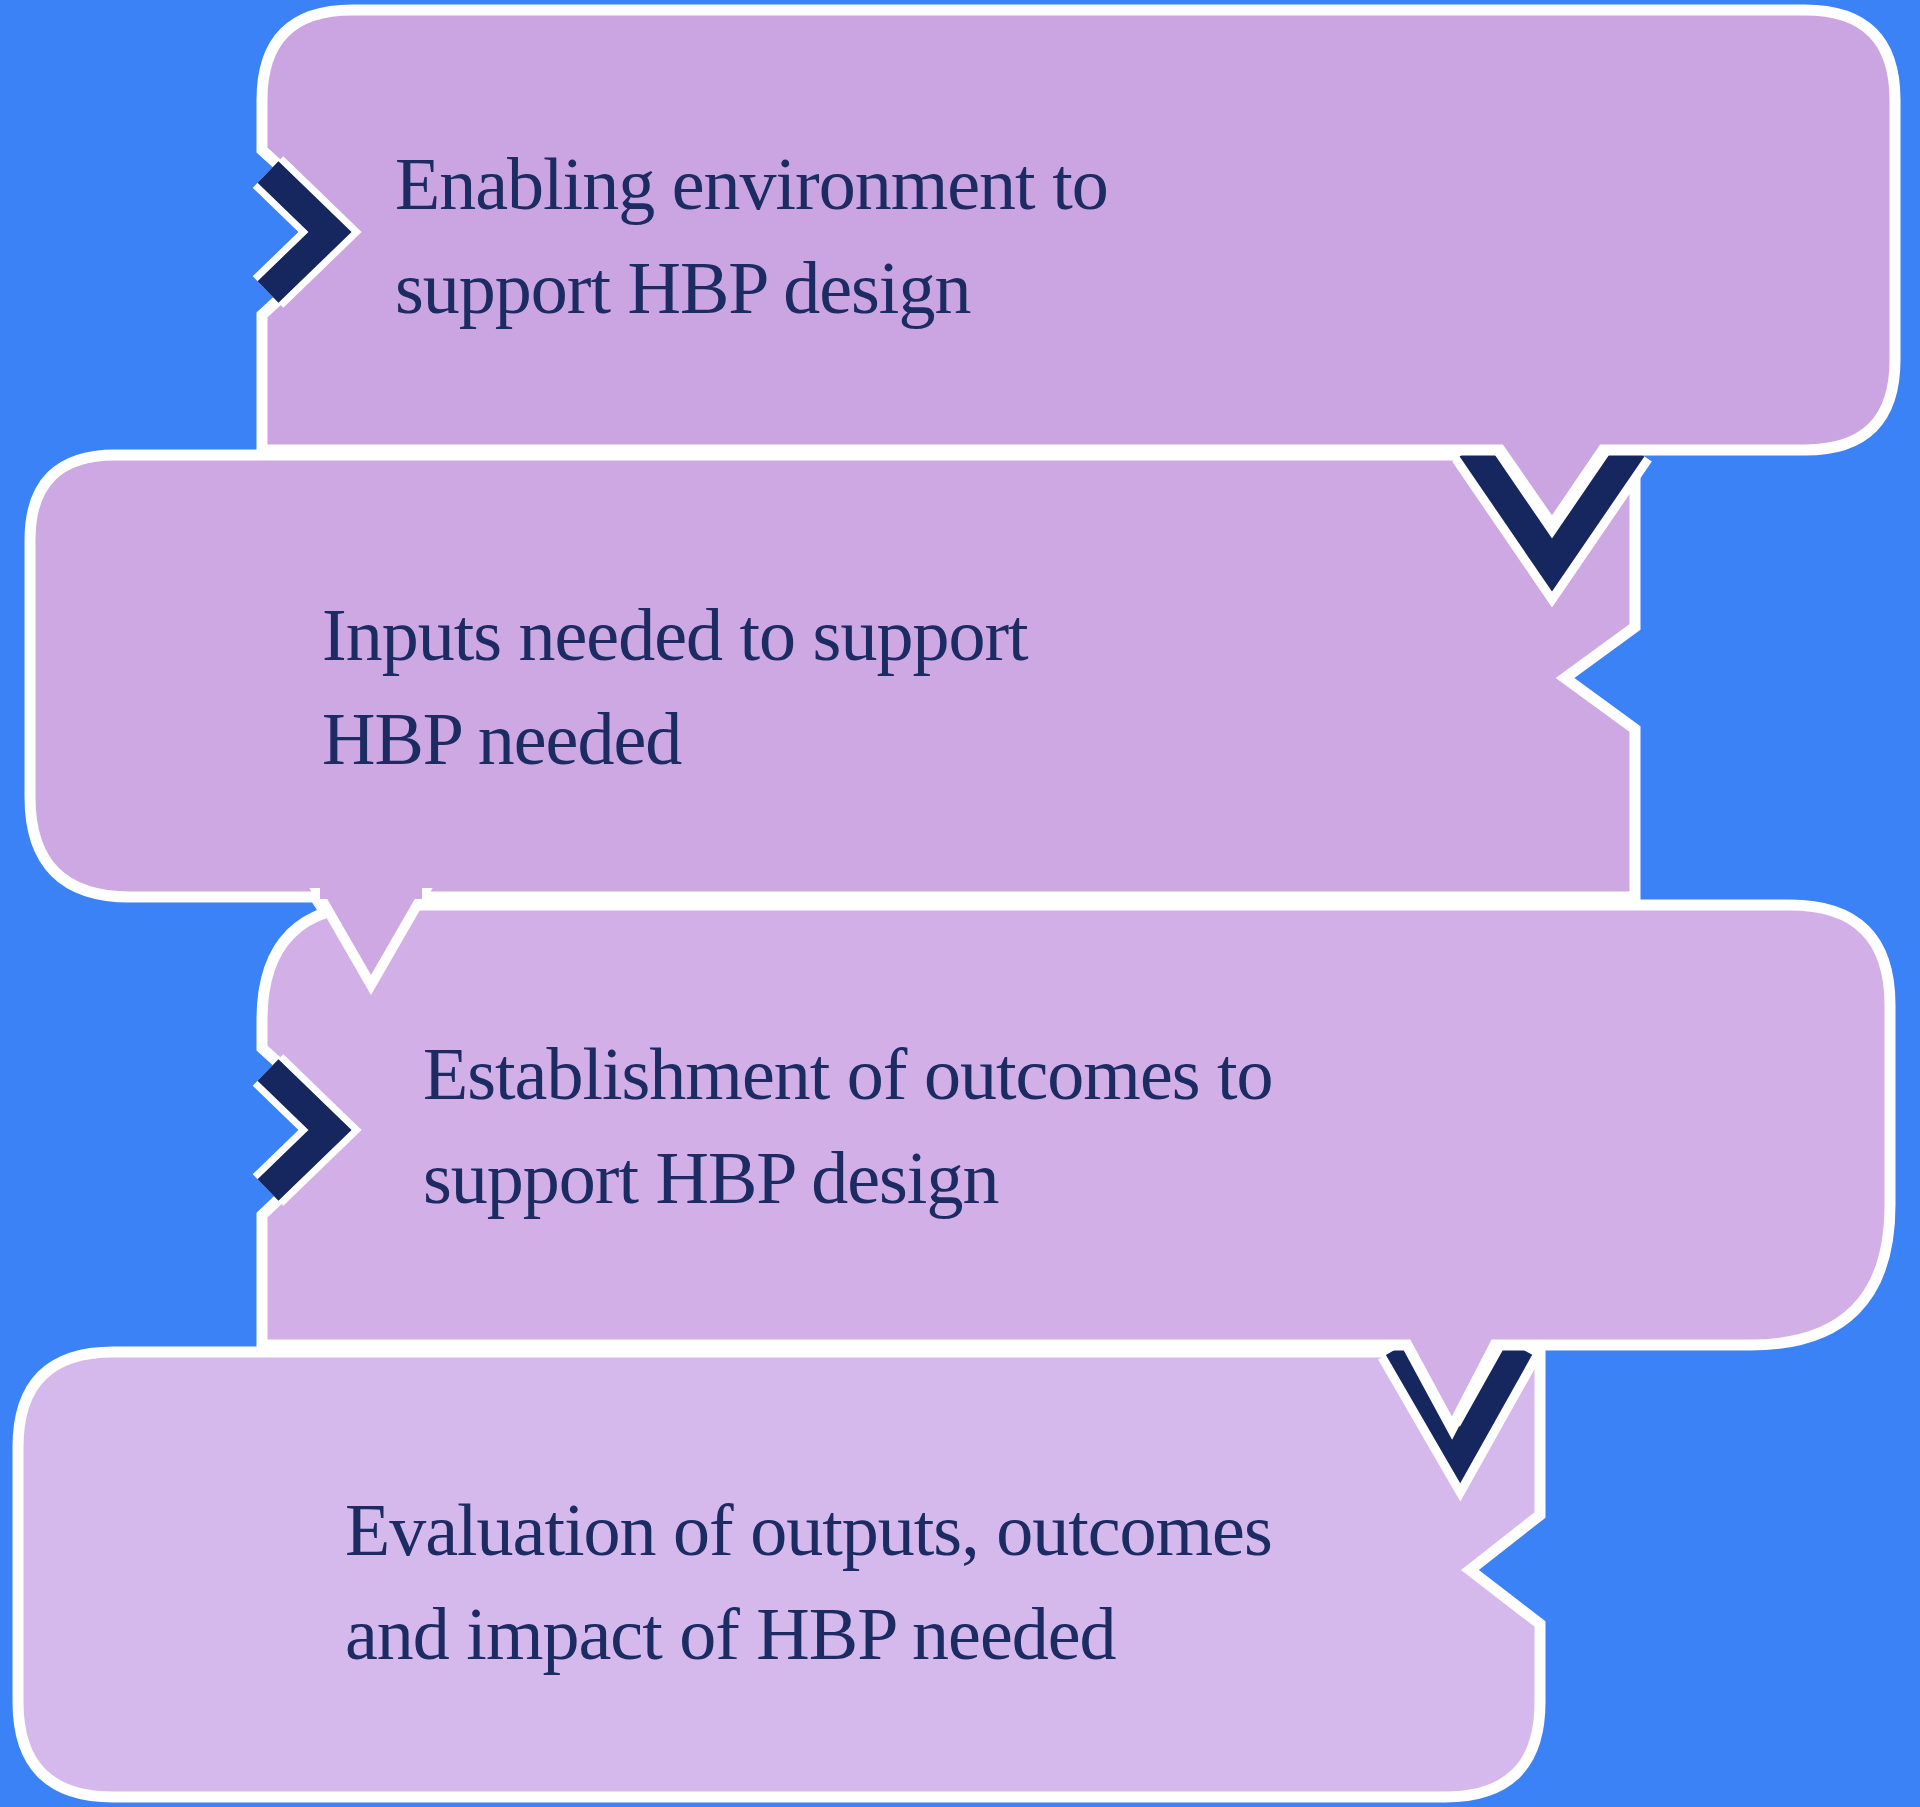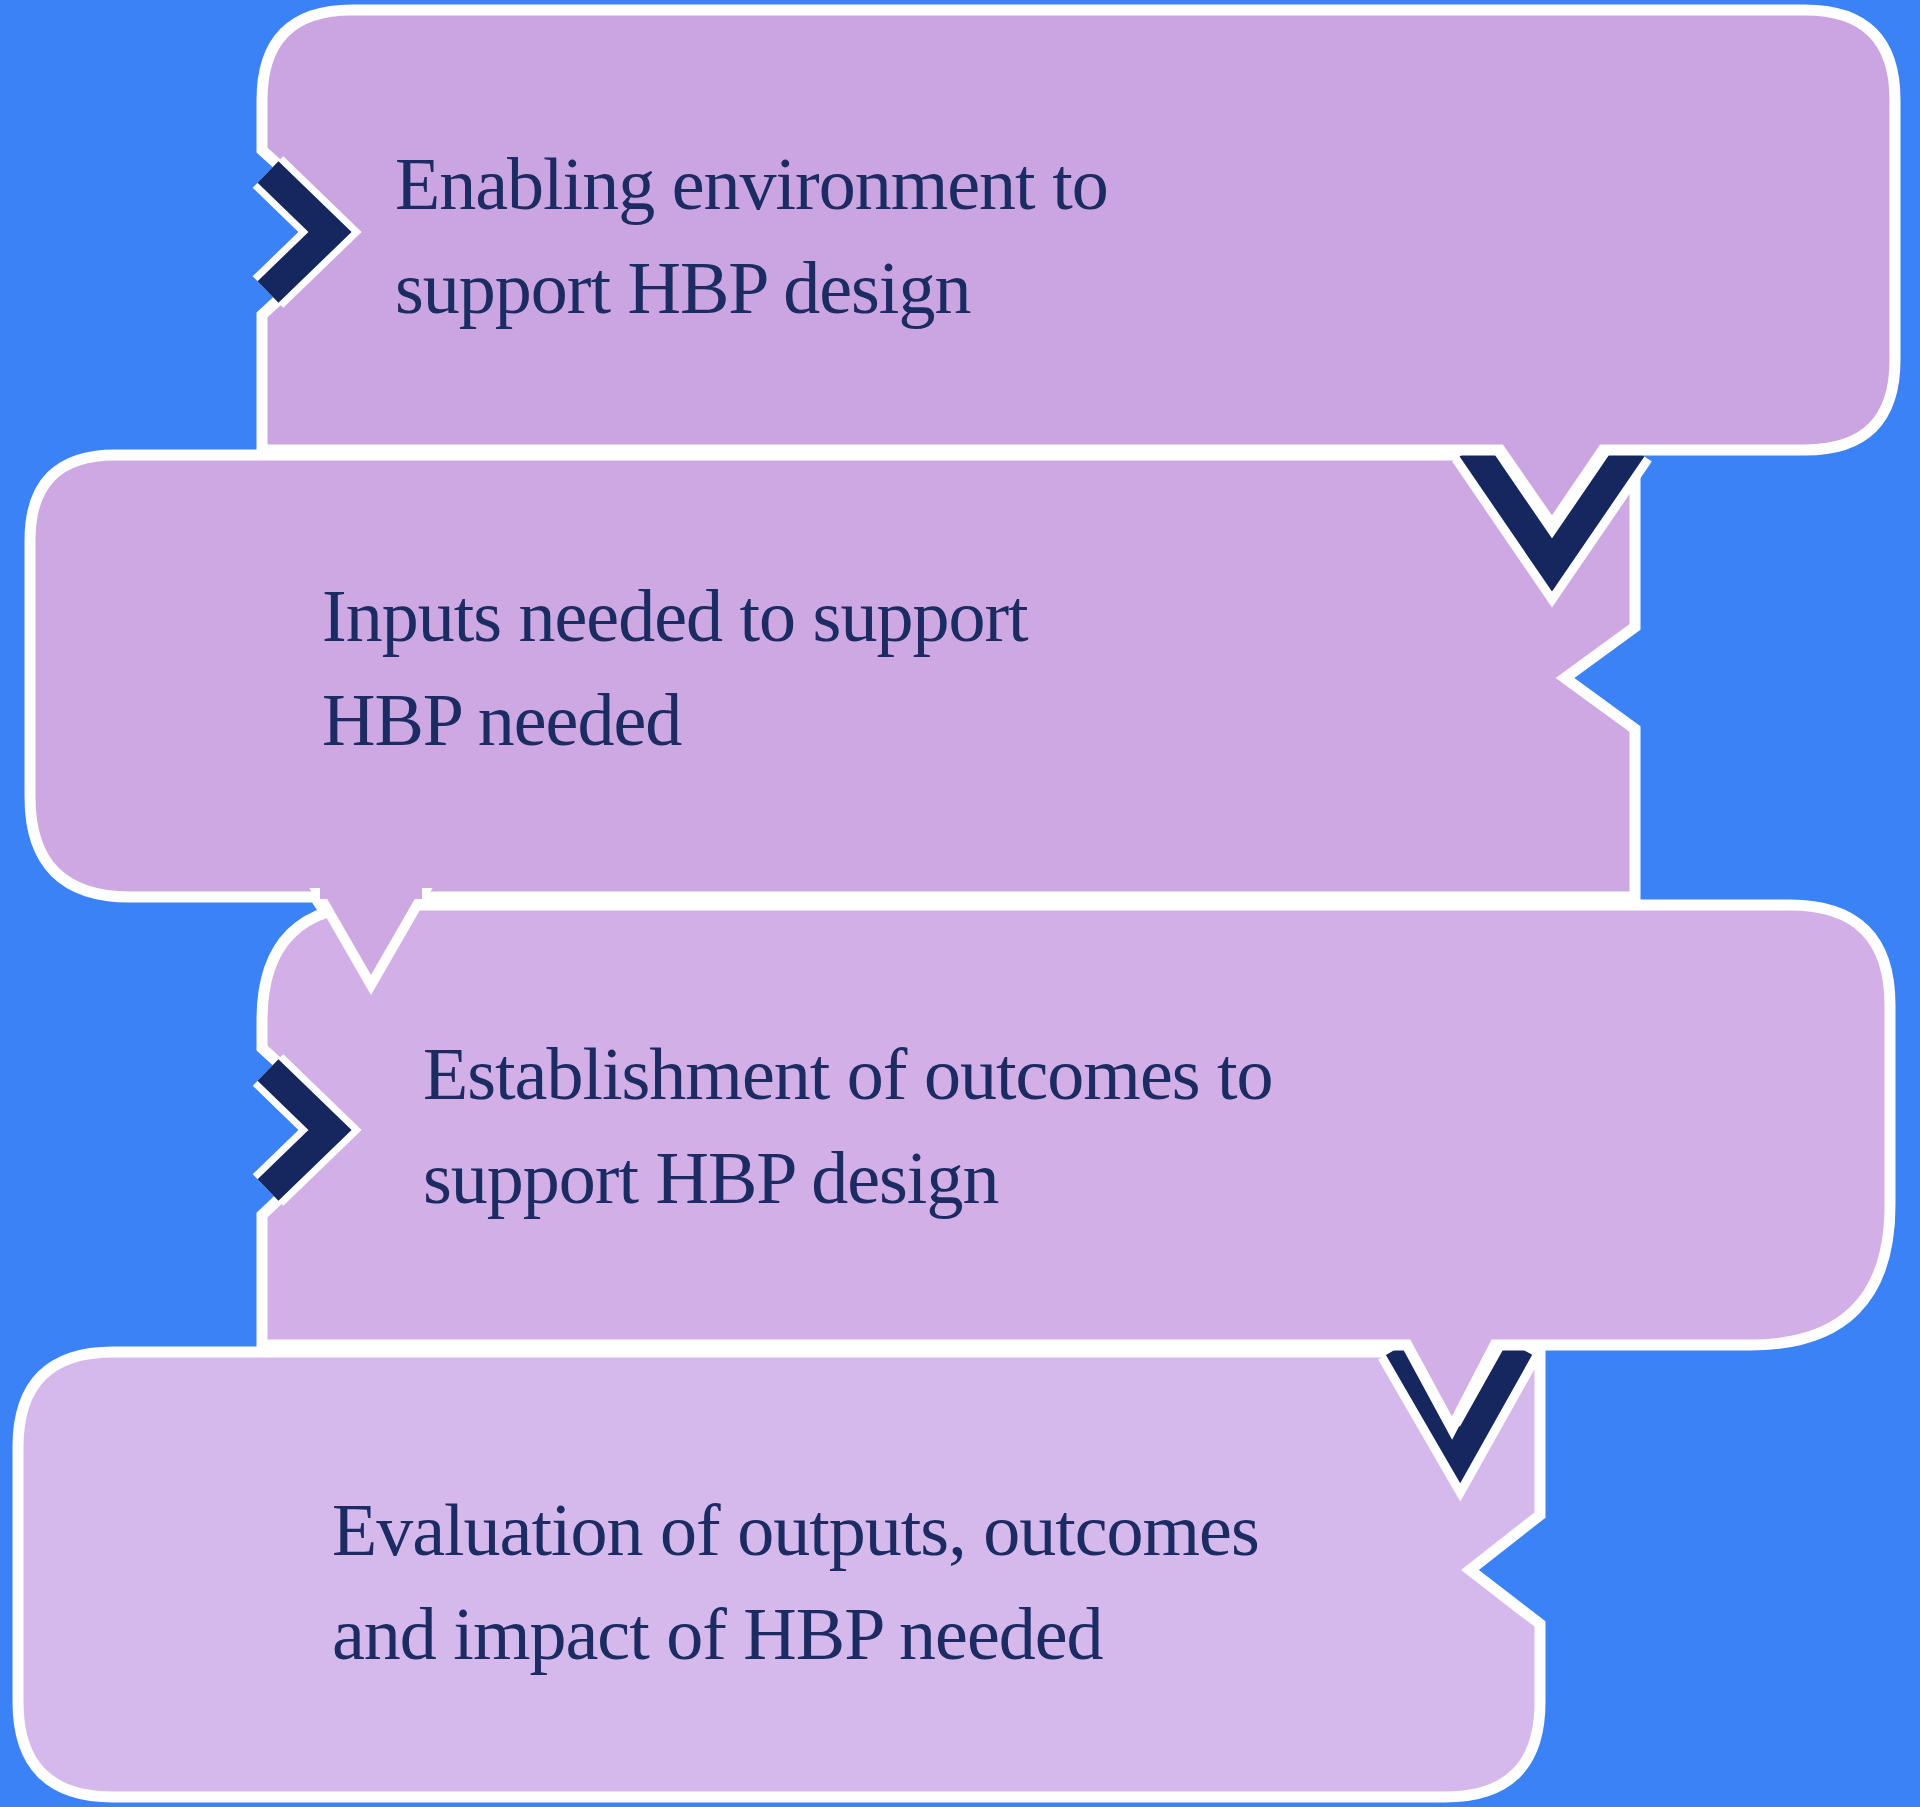--- a/index.html
+++ b/index.html
@@ -70,28 +70,28 @@
       <path d="M 268,1070 L 330,1130 L 268,1190" fill="none" stroke="#ffffff" stroke-width="44"></path>
       <path d="M 268,1070 L 330,1130 L 268,1190" fill="none" stroke-width="30" stroke="#16265e"></path>
     </g>
   </svg>
 
   <div class="step-label" style="left: 395px; top: 132px; color: rgb(28, 43, 98);">
     <div class="line">Enabling environment to</div>
     <div class="line">support HBP design</div>
   </div>
 
-  <div class="step-label" style="left: 322px; top: 564px; color: rgb(28, 43, 98);">
+  <div class="step-label" style="left: 322px; top: 583px; color: rgb(28, 43, 98);">
     <div class="line">Inputs needed to support</div>
     <div class="line">HBP needed</div>
   </div>
 
   <div class="step-label" style="left: 423px; top: 1022px; color: rgb(28, 43, 98);">
     <div class="line">Establishment of outcomes to</div>
     <div class="line">support HBP design</div>
   </div>
 
-  <div class="step-label" style="left: 332px; top: 1478px; color: rgb(28, 43, 98);">
+  <div class="step-label" style="left: 345px; top: 1478px; color: rgb(28, 43, 98);">
     <div class="line">Evaluation of outputs, outcomes</div>
     <div class="line">and impact of HBP needed</div>
   </div>
 
 </div>
 
 </body></html>

